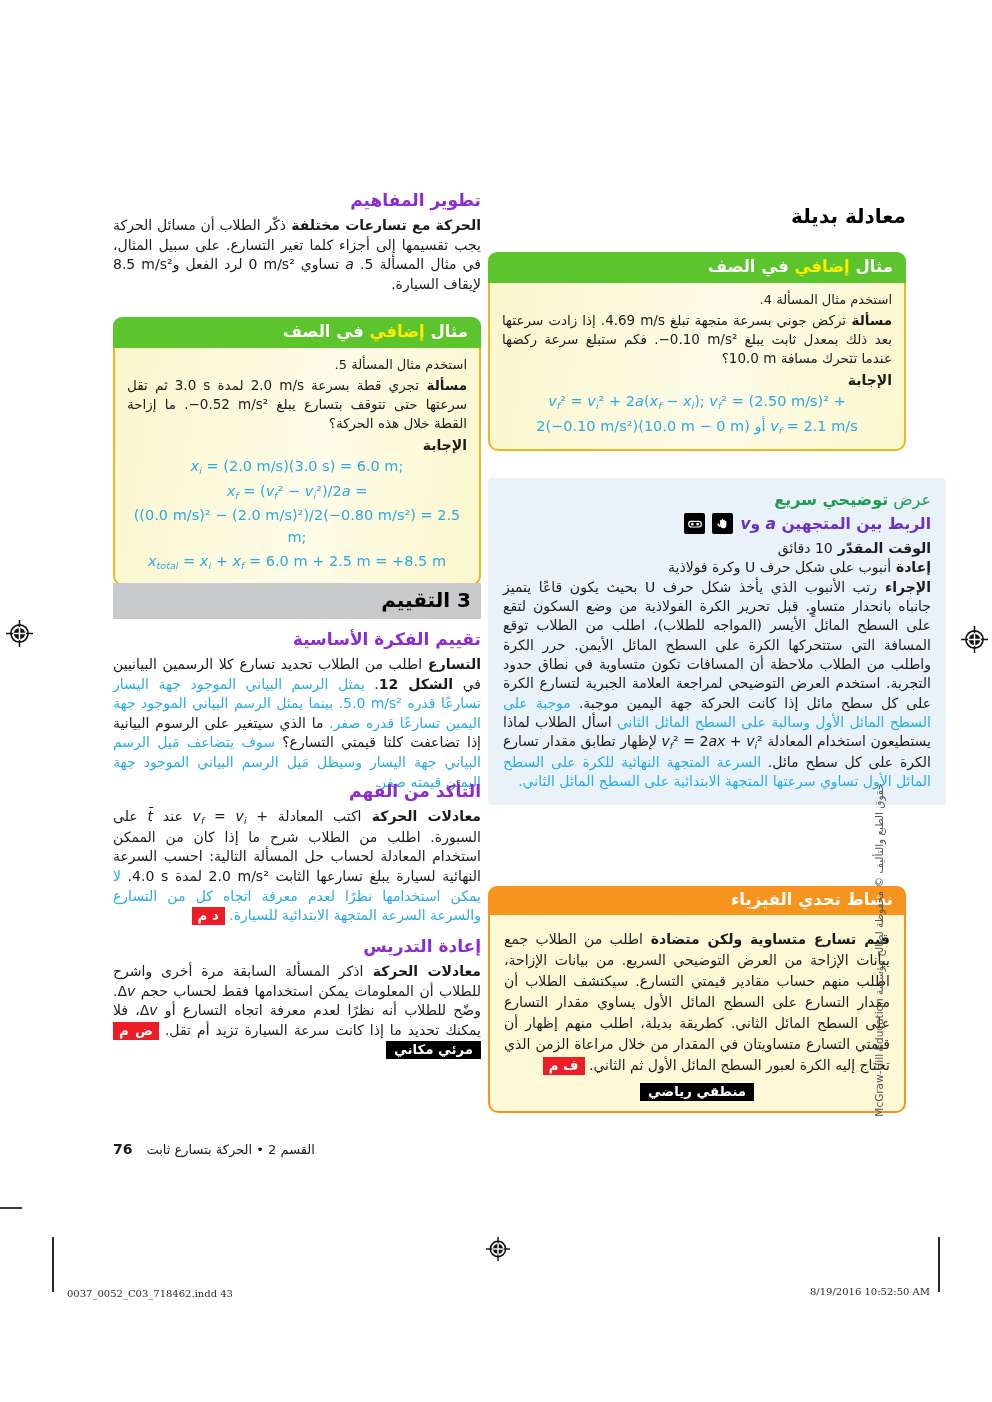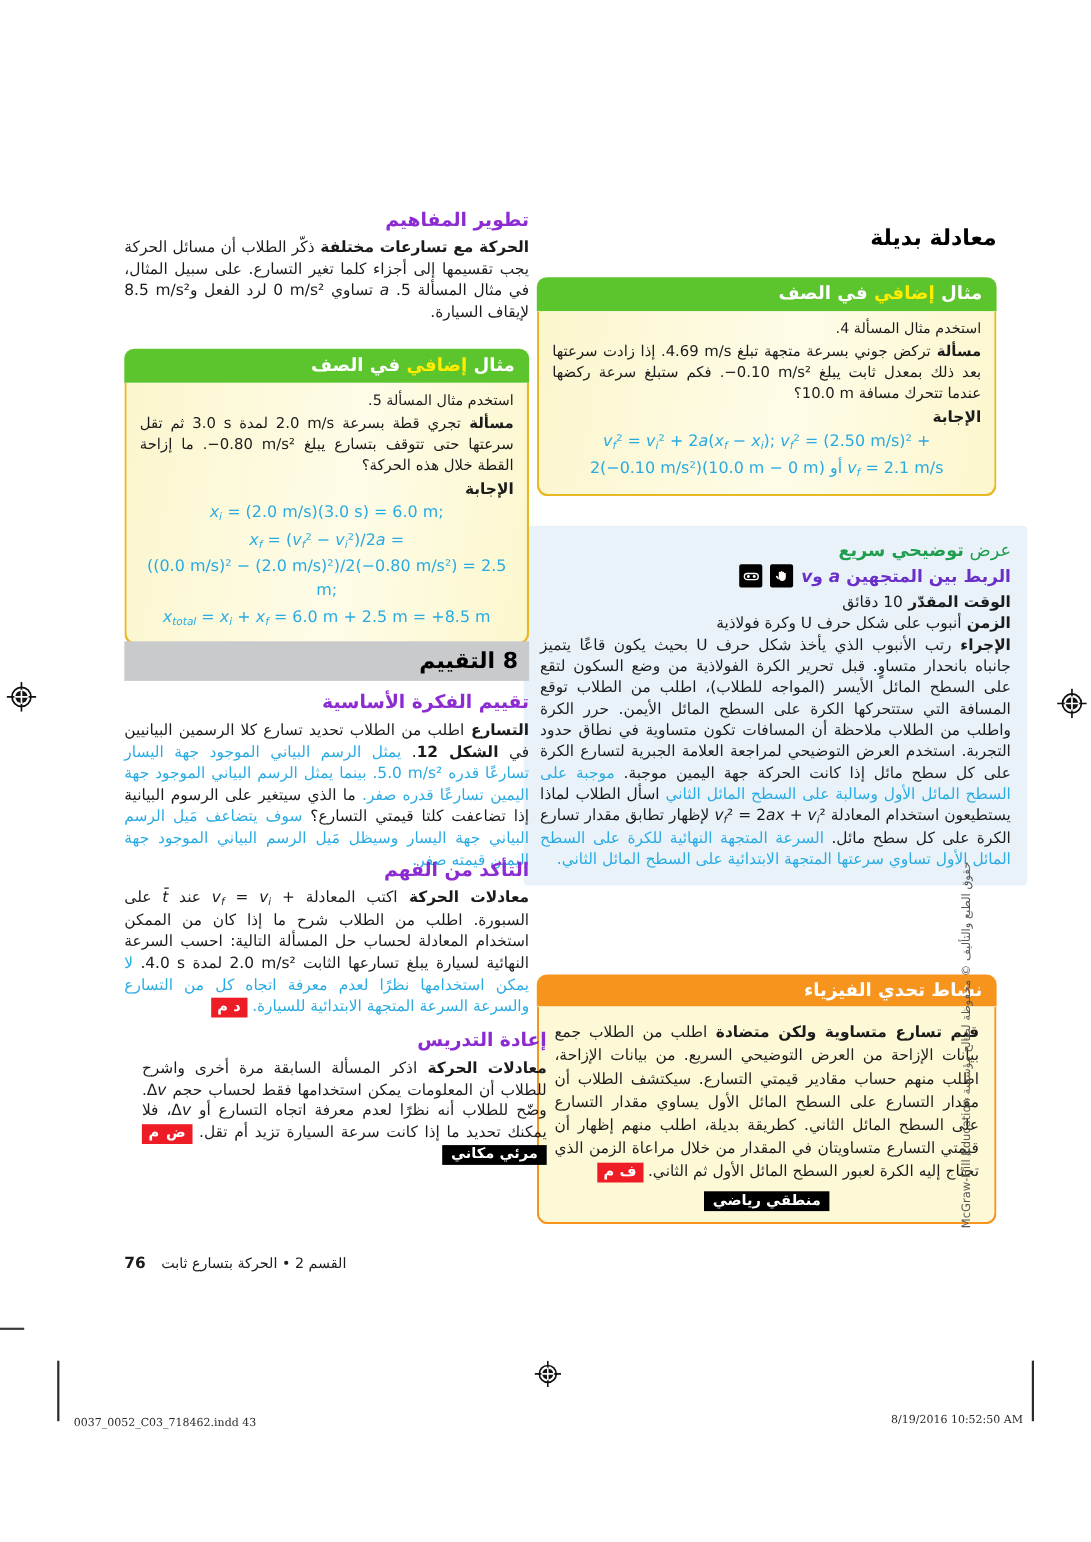--- a/index.html
+++ b/index.html
@@ -91,82 +91,82 @@
     <div class="ex-head rtl"><span>مثال </span><span class="s-y">إضافي</span><span> في الصف</span></div>
     <div class="ex-body rtl">
       <div class="ex-intro">استخدم مثال المسألة 4.</div>
       <div class="para" style="font-size:13.5px;"><span class="s-b">مسألة </span><span>تركض جوني بسرعة متجهة تبلغ </span><span class="s-eq"><span>4.69 m/s</span></span><span>. إذا زادت سرعتها بعد ذلك بمعدل ثابت يبلغ </span><span class="s-eq"><span>−0.10 m/s²</span></span><span>. فكم ستبلغ سرعة ركضها عندما تتحرك مسافة </span><span class="s-eq"><span>10.0 m</span></span><span>؟</span></div>
       <div class="ans-label">الإجابة</div>
       <div class="eq-row ta-c"><span class="s-v">v</span><span class="s-sub">f</span><span>² = </span><span class="s-v">v</span><span class="s-sub">i</span><span>² + 2</span><span class="s-v">a</span><span>(</span><span class="s-v">x</span><span class="s-sub">f</span><span> − </span><span class="s-v">x</span><span class="s-sub">i</span><span>); </span><span class="s-v">v</span><span class="s-sub">f</span><span>² = (2.50 m/s)² +</span></div>
       <div class="eq-row ta-c"><span>2(−0.10 m/s²)(10.0 m − 0 m) </span><span>أو</span><span> </span><span class="s-v">v</span><span class="s-sub">f</span><span> = 2.1 m/s</span></div>
     </div>
   </div>
 
-  <div class="demo-box rtl" style="left:476px;top:478px;width:458px;box-sizing:border-box;">
+  <div class="demo-box rtl" style="left:488px;top:478px;width:458px;box-sizing:border-box;">
     <div class="demo-kicker"><span>عرض </span><span class="s-b">توضيحي سريع</span></div>
     <div class="demo-sub">
       <span><span>الربط بين المتجهين </span><span class="s-v">a</span><span> و</span><span class="s-v">v</span></span>
       <span class="safety-ic">
         <svg width="15" height="15" viewBox="0 0 24 24">
           <path d="M8 15 V7.5 a1.3 1.3 0 0 1 2.6 0 V6.2 a1.3 1.3 0 0 1 2.6 0 v1.2 a1.3 1.3 0 0 1 2.6 0 v1.4 a1.2 1.2 0 0 1 2.4 0 v5.4 c0 3.2-2.2 5.4-5.1 5.4 -2.9 0-5.1-2.1-5.1-5.6 Z" fill="#fff"></path>
           <path d="M8 14.6 l-2.2-2.4 a1.2 1.2 0 0 0-1.8 1.6 l3.4 4" fill="#fff"></path>
         </svg>
       </span>
       <span class="safety-ic">
         <svg width="16" height="16" viewBox="0 0 24 24">
           <rect x="2.5" y="8" width="19" height="8.5" rx="4" fill="none" stroke="#fff" stroke-width="1.8"></rect>
           <circle cx="8" cy="12.2" r="2" fill="#fff"></circle>
           <circle cx="16" cy="12.2" r="2" fill="#fff"></circle>
         </svg>
       </span>
     </div>
     <div class="para"><span class="s-b">الوقت المقدّر </span><span>10 دقائق</span></div>
-    <div class="para"><span class="s-b">الزمن </span><span>أنبوب على شكل حرف </span><span class="s-eq"><span>U</span></span><span> وكرة فولاذية</span></div>
+    <div class="para"><span class="s-b">إعادة </span><span>أنبوب على شكل حرف </span><span class="s-eq"><span>U</span></span><span> وكرة فولاذية</span></div>
     <div class="para"><span class="s-b">الإجراء </span><span>رتب الأنبوب الذي يأخذ شكل حرف </span><span class="s-eq"><span>U</span></span><span> بحيث يكون قاعًا يتميز جانباه بانحدار متساوٍ. قبل تحرير الكرة الفولاذية من وضع السكون لتقع على السطح المائل الأيسر (المواجه للطلاب)، اطلب من الطلاب توقع المسافة التي ستتحركها الكرة على السطح المائل الأيمن. حرر الكرة واطلب من الطلاب ملاحظة أن المسافات تكون متساوية في نطاق حدود التجربة. استخدم العرض التوضيحي لمراجعة العلامة الجبرية لتسارع الكرة على كل سطح مائل إذا كانت الحركة جهة اليمين موجبة. </span><span class="s-blue">موجبة على السطح المائل الأول وسالبة على السطح المائل الثاني</span><span> اسأل الطلاب لماذا يستطيعون استخدام المعادلة </span><span class="s-eq"><span class="s-v">v</span><span class="s-sub">f</span><span>² = 2</span><span class="s-v">ax</span><span> + </span><span class="s-v">v</span><span class="s-sub">i</span><span>²</span></span><span> لإظهار تطابق مقدار تسارع الكرة على كل سطح مائل. </span><span class="s-blue">السرعة المتجهة النهائية للكرة على السطح المائل الأول تساوي سرعتها المتجهة الابتدائية على السطح المائل الثاني.</span></div>
   </div>
 
   <div class="ex-box" style="left:488px;top:886px;width:418px;">
     <div class="ch-head rtl">نشاط تحدي الفيزياء</div>
     <div class="ch-body rtl">
       <div class="para"><span class="s-b">قيم تسارع متساوية ولكن متضادة </span><span>اطلب من الطلاب جمع بيانات الإزاحة من العرض التوضيحي السريع. من بيانات الإزاحة، اطلب منهم حساب مقادير قيمتي التسارع. سيكتشف الطلاب أن مقدار التسارع على السطح المائل الأول يساوي مقدار التسارع على السطح المائل الثاني. كطريقة بديلة، اطلب منهم إظهار أن قيمتي التسارع متساويتان في المقدار من خلال مراعاة الزمن الذي تحتاج إليه الكرة لعبور السطح المائل الأول ثم الثاني. </span><span class="s-rbadge">ف م</span></div>
       <div class="badge-line"><span class="s-kbadge">منطقي رياضي</span></div>
     </div>
   </div>
 
   <div style="position:absolute;left:113px;top:190px;width:368px;" class="rtl">
     <div class="h-purple">تطوير المفاهيم</div>
     <div class="para"><span class="s-b">الحركة مع تسارعات مختلفة </span><span>ذكّر الطلاب أن مسائل الحركة يجب تقسيمها إلى أجزاء كلما تغير التسارع. على سبيل المثال، في مثال المسألة 5. </span><span class="s-v">a</span><span> تساوي </span><span class="s-eq"><span>0 m/s²</span></span><span> لرد الفعل و</span><span class="s-eq"><span>8.5 m/s²</span></span><span> لإيقاف السيارة.</span></div>
   </div>
 
   <div class="ex-box" style="left:113px;top:317px;width:368px;">
     <div class="ex-head rtl"><span>مثال </span><span class="s-y">إضافي</span><span> في الصف</span></div>
     <div class="ex-body rtl">
       <div class="ex-intro">استخدم مثال المسألة 5.</div>
-      <div class="para" style="font-size:13.5px;"><span class="s-b">مسألة </span><span>تجري قطة بسرعة </span><span class="s-eq"><span>2.0 m/s</span></span><span> لمدة </span><span class="s-eq"><span>3.0 s</span></span><span> ثم تقل سرعتها حتى تتوقف بتسارع يبلغ </span><span class="s-eq"><span>−0.80 m/s²</span></span><span>. ما إزاحة القطة خلال هذه الحركة؟</span></div>
+      <div class="para" style="font-size:13.5px;"><span class="s-b">مسألة </span><span>تجري قطة بسرعة </span><span class="s-eq"><span>2.0 m/s</span></span><span> لمدة </span><span class="s-eq"><span>3.0 s</span></span><span> ثم تقل سرعتها حتى تتوقف بتسارع يبلغ </span><span class="s-eq"><span>−0.52 m/s²</span></span><span>. ما إزاحة القطة خلال هذه الحركة؟</span></div>
       <div class="ans-label">الإجابة</div>
       <div class="eq-row ta-r"><span class="s-v">x</span><span class="s-sub">i</span><span> = (2.0 m/s)(3.0 s) = 6.0 m;</span></div>
       <div class="eq-row ta-r"><span class="s-v">x</span><span class="s-sub">f</span><span> = (</span><span class="s-v">v</span><span class="s-sub">f</span><span>² − </span><span class="s-v">v</span><span class="s-sub">i</span><span>²)/2</span><span class="s-v">a</span><span> =</span></div>
       <div class="eq-row ta-r"><span>((0.0 m/s)² − (2.0 m/s)²)/2(−0.80 m/s²) = 2.5 m;</span></div>
       <div class="eq-row ta-r"><span class="s-v">x</span><span class="s-sub">total</span><span> = </span><span class="s-v">x</span><span class="s-sub">i</span><span> + </span><span class="s-v">x</span><span class="s-sub">f</span><span> = 6.0 m + 2.5 m = +8.5 m</span></div>
     </div>
   </div>
 
-  <div class="assess-bar rtl" style="left:113px;top:583px;width:348px;">8 التقييم</div>
+  <div class="assess-bar rtl" style="left:113px;top:583px;width:348px;">3 التقييم</div>
 
   <div style="position:absolute;left:113px;top:629px;width:368px;" class="rtl">
     <div class="h-purple">تقييم الفكرة الأساسية</div>
     <div class="para"><span class="s-b">التسارع </span><span>اطلب من الطلاب تحديد تسارع كلا الرسمين البيانيين في </span><span class="s-b">الشكل 12</span><span>. </span><span class="s-blue">يمثل الرسم البياني الموجود جهة اليسار تسارعًا قدره </span><span class="s-blue s-eq"><span>5.0 m/s²</span></span><span class="s-blue">. بينما يمثل الرسم البياني الموجود جهة اليمين تسارعًا قدره صفر.</span><span> ما الذي سيتغير على الرسوم البيانية إذا تضاعفت كلتا قيمتي التسارع؟ </span><span class="s-blue">سوف يتضاعف مَيل الرسم البياني جهة اليسار وسيظل مَيل الرسم البياني الموجود جهة اليمين قيمته صفر.</span></div>
   </div>
 
   <div style="position:absolute;left:113px;top:781px;width:368px;" class="rtl">
     <div class="h-purple">التأكد من الفهم</div>
     <div class="para"><span class="s-b">معادلات الحركة </span><span>اكتب المعادلة </span><span class="s-eq"><span class="s-v">v</span><span class="s-sub">f</span><span> = </span><span class="s-v">v</span><span class="s-sub">i</span><span> +</span></span><span> عند </span><span class="s-eq"><span class="s-v">t̄</span></span><span> على السبورة. اطلب من الطلاب شرح ما إذا كان من الممكن استخدام المعادلة لحساب حل المسألة التالية: احسب السرعة النهائية لسيارة يبلغ تسارعها الثابت </span><span class="s-eq"><span>2.0 m/s²</span></span><span> لمدة </span><span class="s-eq"><span>4.0 s</span></span><span>. </span><span class="s-blue">لا يمكن استخدامها نظرًا لعدم معرفة اتجاه كل من التسارع والسرعة السرعة المتجهة الابتدائية للسيارة. </span><span class="s-rbadge">د م</span></div>
   </div>
 
-  <div style="position:absolute;left:129px;top:936px;width:368px;" class="rtl">
+  <div style="position:absolute;left:113px;top:936px;width:368px;" class="rtl">
     <div class="h-purple">إعادة التدريس</div>
     <div class="para"><span class="s-b">معادلات الحركة </span><span>اذكر المسألة السابقة مرة أخرى واشرح للطلاب أن المعلومات يمكن استخدامها فقط لحساب حجم </span><span class="s-eq"><span>Δ</span><span class="s-v">v</span></span><span>. وضّح للطلاب أنه نظرًا لعدم معرفة اتجاه التسارع أو </span><span class="s-eq"><span>Δ</span><span class="s-v">v</span></span><span>، فلا يمكنك تحديد ما إذا كانت سرعة السيارة تزيد أم تقل. </span><span class="s-rbadge">ض م</span><span> </span><span class="s-kbadge">مرئي مكاني</span></div>
   </div>
 
   <div class="page-footer rtl" style="left:113px;top:1141px;">
     <span>القسم 2 • الحركة بتسارع ثابت</span>
     <span class="pf-num">76</span>
   </div>
 
   <div class="copyright-side">حقوق الطبع والتأليف © محفوظة لصالح مؤسسة McGraw-Hill Education</div>

